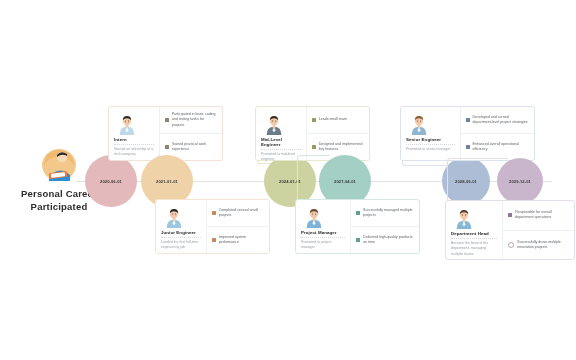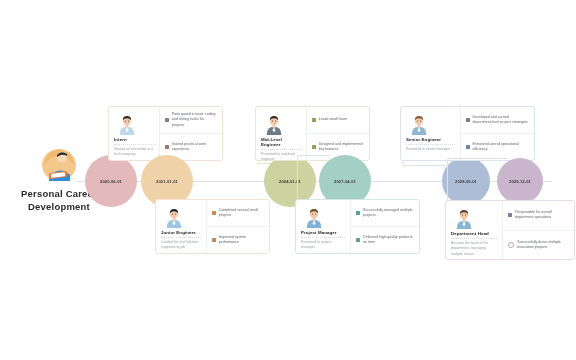--- a/index.html
+++ b/index.html
@@ -50,21 +50,21 @@
         <path d="M7 22 Q8 7 22 6 Q36 7 37 21 Q30 12 22 12 Q13 12 7 22Z" fill="#f0b96f"></path>
         <path d="M12 33 Q22 21 33 31 L33 37 L12 37Z" fill="#2f8fd6"></path>
         <circle cx="25" cy="13" r="5.2" fill="#f7d9b8"></circle>
         <path d="M20 11 Q24 6 30 10 L30 12 Q25 9 20 13Z" fill="#2b2b2b"></path>
         <rect x="12" y="28" width="18" height="6" rx="1" fill="#f07b3f" transform="rotate(-8 21 31)"></rect>
         <rect x="14" y="29" width="14" height="4" rx="1" fill="#fff" transform="rotate(-8 21 31)"></rect>
       </svg>
     </div>
     <div class="title-text">
       <div>Personal Career</div>
-      <div>Development</div>
+      <div>Participated</div>
     </div>
   </div>
 
   <div class="axis"></div>
 
   <div id="nodes">
       <div class="conn" style="left:110px;top:159px;width:2px;
             height:4px;border-left-width:1px;border-bottom-width:1px;
             border-color:#f2e2d8;border-radius:0 0 0 3px;"></div>
       <div class="node" style="left:85px;top:155px;width:52px;height:52px;background:#e3b9bb;">

